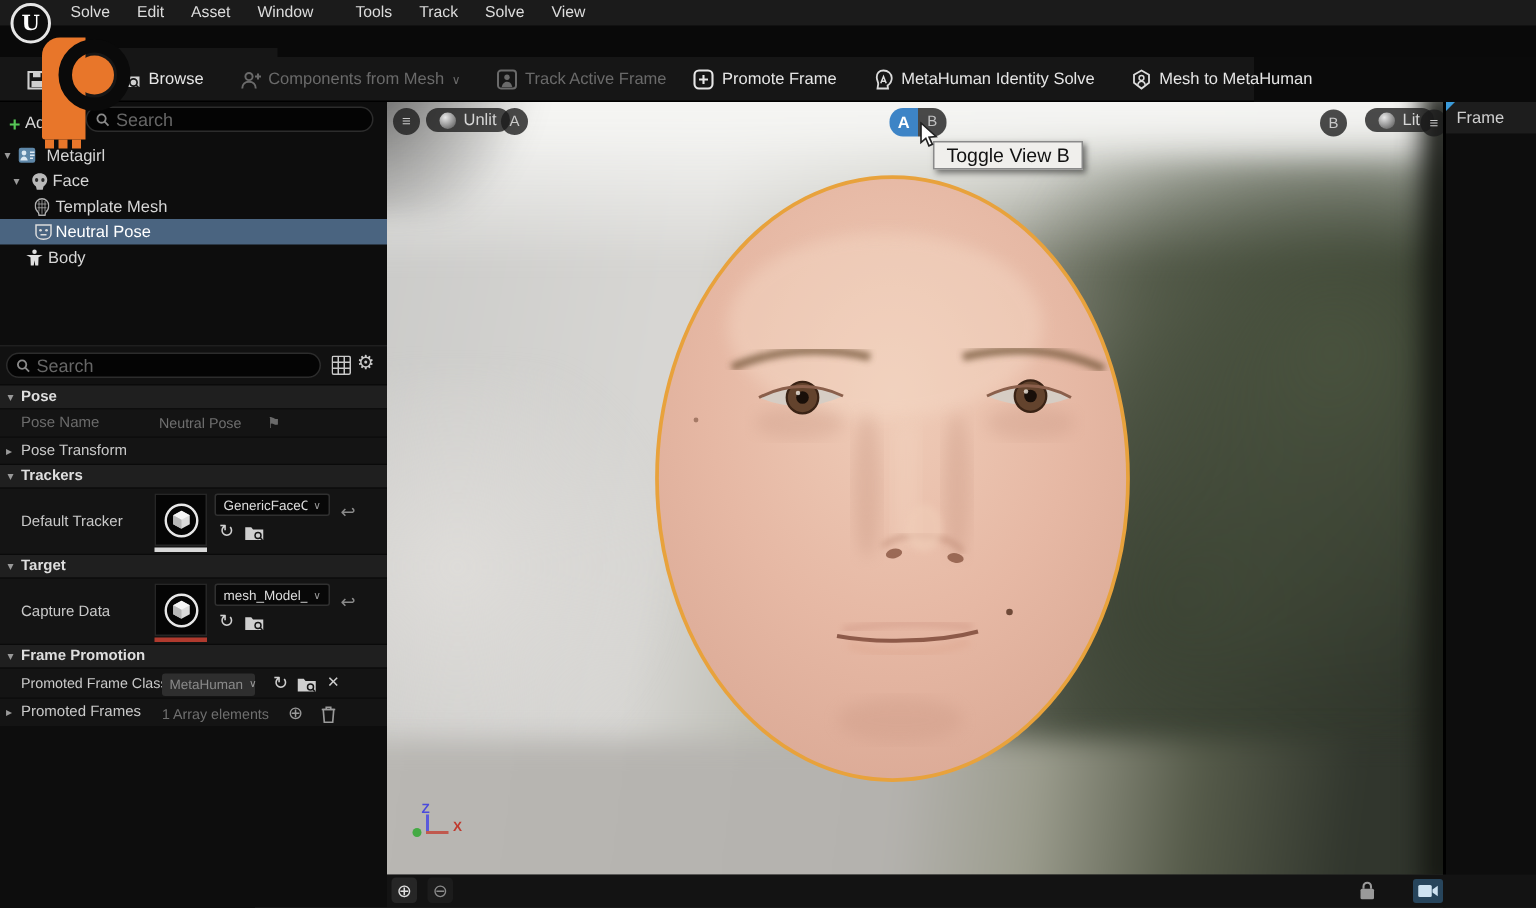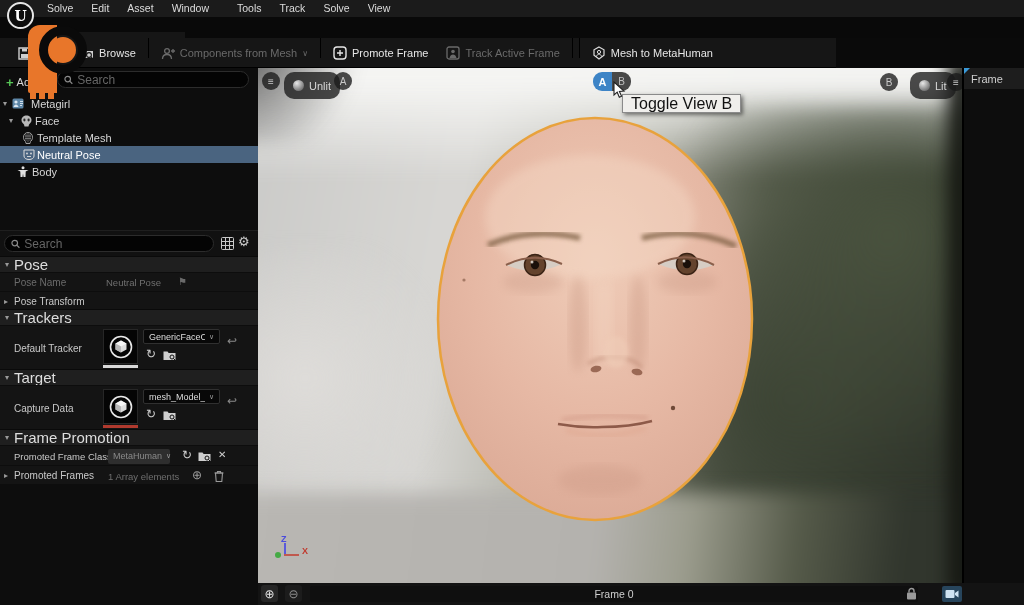--- a/index.html
+++ b/index.html
@@ -42,21 +42,21 @@
   .tree-ic { position:absolute; }
   .tree-label { position:absolute; white-space:nowrap; }
 
   
   #details { position:absolute; left:0; top:162px; width:258px; }
   #details-search-row { position:relative; height:26px; background:#111; border-top:1px solid #1f1f1f; }
   #details-search { position:absolute; left:4px; top:4px; width:210px; }
   .d-ic { position:absolute; top:4px; color:#c9c9c9; font-size:13px; cursor:pointer; }
   .sect { height:16px; background:#1f1f1f; border-top:1px solid #0a0a0a; display:flex; align-items:center; padding-left:5px; gap:5px; }
   .sect .sx { font-size:8px; color:#999; }
-  .sect .st { font-size:15px; font-weight:normal; color:#dedede;text-align:center; }
+  .sect .st { font-size:10px; font-weight:bold; color:#dedede;text-align:center; }
   .drow { position:relative; background:#141414; border-top:1px solid #0d0d0d; }
   .dlabel { position:absolute; left:14px; top:50%; transform:translateY(-50%); font-size:10px; color:#c9c9c9; white-space:nowrap; }
   .dlabel.dim { color:#6b6b6b; }
   .rarrow { position:absolute; left:4px; top:50%; transform:translateY(-50%); font-size:8px; color:#9a9a9a; }
   .well { position:absolute; font-size:9.5px; color:#6f6f6f; }
   .dd { position:absolute; height:15px; border-radius:2px; display:flex; align-items:center; justify-content:space-between; padding:0 5px; font-size:9px; cursor:pointer; }
   .dd .chev { font-size:7px; color:#9a9a9a; margin-left:4px; }
   .dd.lite { background:#3a3a3a; color:#c4c4c4; }
   .dd.dark { background:#080808; border:1px solid #303030; color:#dedede; }
   .dd.ghost { background:#2e2e2e; color:#8a8a8a; }
@@ -73,27 +73,27 @@
   #vp-topleft { left:-25px; top:-25px; width:150px; height:100px; background:radial-gradient(circle at 0% 0%,rgba(40,40,40,.85),transparent 70%); }
   #vp-foliage { right:-25px; top:40px; width:330px; height:420px;
       background:radial-gradient(circle at 70% 30%,#49523e 0%,transparent 60%),
                  radial-gradient(circle at 40% 70%,#3c4434 0%,transparent 55%),
                  radial-gradient(circle at 85% 80%,#2e332a 0%,transparent 65%); }
   #vp-ground { left:-25px; right:-25px; bottom:-25px; height:115px;
       background:linear-gradient(97deg,#b9b7b3 0%,#b4b2ae 48%,#9b9c8d 60%,#565b4a 74%,#31362d 88%); }
   #vp-lightpatch { left:-25px; top:180px; width:240px; height:260px; background:radial-gradient(circle at 30% 50%,#dedcd9,transparent 70%); }
   #vp-rightedge { right:-12px; top:-10px; width:26px; height:540px; background:#151712; }
 
-  .vp-pill { position:absolute; height:27px; background:rgba(26,26,26,.78); border-radius:10px; display:flex; align-items:center; gap:5px; padding:0 9px; font-size:11px; color:#d6d6d6; cursor:pointer; z-index:6;text-align:center; }
+  .vp-pill { position:absolute; height:16px; background:rgba(26,26,26,.78); border-radius:10px; display:flex; align-items:center; gap:5px; padding:0 9px; font-size:11px; color:#d6d6d6; cursor:pointer; z-index:6;text-align:center; }
   .vp-circ { position:absolute; width:18px; height:18px; background:rgba(26,26,26,.78); border-radius:50%; display:flex; align-items:center; justify-content:center; font-size:10px; color:#c9c9c9; cursor:pointer; z-index:6; }
   .sphere { width:11px; height:11px; border-radius:50%; background:radial-gradient(circle at 35% 30%,#e8e8e8,#7a7a7a 70%,#4a4a4a); }
   #ab-toggle { position:absolute; left:335px; top:4px; height:19px; display:flex; z-index:6; cursor:pointer; }
   #ab-a { width:19px; background:#3d84c6; color:#fff; font-weight:bold; font-size:11px; display:flex; align-items:center; justify-content:center; border-radius:9px 0 0 9px; }
   #ab-b { width:19px; background:rgba(58,58,58,.92); color:#c0c0c0; font-size:10px; display:flex; align-items:center; justify-content:center; border-radius:0 9px 9px 0; }
-  #tooltip { position:absolute; left:364px; top:26px; height:19px; background:#f0efec; border:1px solid #8a8a8a; box-shadow:2px 2px 4px rgba(0,0,0,.5); display:flex; align-items:center; padding:0 8px; font-size:16px; color:#111; z-index:8; white-space:nowrap; }
+  #tooltip { position:absolute; left:364px; top:26px; height:19px; background:#f0efec; border:1px solid #8a8a8a; box-shadow:2px 2px 4px rgba(0,0,0,.5); display:flex; align-items:center; padding:0 8px; font-size:13px; color:#111; z-index:8; white-space:nowrap; }
   #cursor { position:absolute; left:354px; top:13px; z-index:9; }
 
   #axis-gizmo { position:absolute; left:14px; top:466px; width:40px; height:34px; z-index:6; }
   .ax-z { position:absolute; left:9px; top:0; font-size:9px; color:#4b4bdc; font-weight:bold; }
   .ax-x { position:absolute; left:30px; top:12px; font-size:9px; color:#c03a2e; font-weight:bold; }
   .ax-lv { position:absolute; left:12px; top:9px; width:1.5px; height:12px; background:#5a5adc; }
   .ax-lh { position:absolute; left:12px; top:20px; width:15px; height:1.5px; background:#c0594e; }
   .ax-dot { position:absolute; left:3px; top:18px; width:6px; height:6px; border-radius:50%; background:#44aa44; }
 
   
@@ -163,36 +163,43 @@
     <div class="tb-btn disabled">
       <svg class="tb-ic" width="14" height="13" viewBox="0 0 14 13">
           <circle cx="6" cy="4" r="2.4" fill="none" stroke="#6a6a6a" stroke-width="1.3"></circle>
           <path d="M1.5 12c0-3 2-4.5 4.5-4.5S10.5 9 10.5 12" fill="none" stroke="#6a6a6a" stroke-width="1.3"></path>
           <path d="M10 4h4M12 2v4" stroke="#6a6a6a" stroke-width="1.3"></path>
         </svg>
       <span>Components from Mesh</span>
       <span class="chev" style="font-size:8px">∨</span>
     </div>
     <div class="tb-sep"></div>
-    <div class="tb-btn">
-      <svg class="tb-ic" width="14" height="14" viewBox="0 0 14 14">
-          <rect x="1" y="1" width="12" height="12" rx="3" fill="none" stroke="#e6e6e6" stroke-width="1.4"></rect>
-          <path d="M7 4v6M4 7h6" stroke="#e6e6e6" stroke-width="1.4"></path>
-        </svg>
-      <span>Promote Frame</span>
-    </div>
     <div class="tb-btn disabled">
       <svg class="tb-ic" width="14" height="14" viewBox="0 0 14 14">
           <rect x="1" y="1" width="12" height="12" rx="2" fill="none" stroke="#6a6a6a" stroke-width="1.3"></rect>
           <circle cx="7" cy="5.5" r="1.8" fill="#6a6a6a"></circle>
           <path d="M3.5 12c.5-2.5 2-3.5 3.5-3.5s3 1 3.5 3.5" fill="#6a6a6a"></path>
         </svg>
       <span>Track Active Frame</span>
     </div>
+    <div class="tb-btn">
+      <svg class="tb-ic" width="14" height="14" viewBox="0 0 14 14">
+          <rect x="1" y="1" width="12" height="12" rx="3" fill="none" stroke="#e6e6e6" stroke-width="1.4"></rect>
+          <path d="M7 4v6M4 7h6" stroke="#e6e6e6" stroke-width="1.4"></path>
+        </svg>
+      <span>Promote Frame</span>
+    </div>
     <div class="tb-sep"></div>
+    <div class="tb-btn">
+      <svg class="tb-ic" width="14" height="14" viewBox="0 0 14 14">
+          <path d="M7 1C4 1 2.5 3 2.5 5.5c0 2 1 3 1 4.5L3 13h7l-.3-2c1.5-1 2.8-2.8 2.8-5C12.5 3 10 1 7 1z" fill="none" stroke="#dcdcdc" stroke-width="1.2"></path>
+          <path d="M5.2 9.5 7 5l1.8 4.5M5.8 8.2h2.4" stroke="#dcdcdc" stroke-width="1" fill="none"></path>
+        </svg>
+      <span>MetaHuman Identity Solve</span>
+    </div>
     <div class="tb-sep"></div>
     <div class="tb-btn">
       <svg class="tb-ic" width="14" height="14" viewBox="0 0 14 14">
           <path d="M7 1l5 2.8v5.4L7 13 2 9.2V3.8z" fill="none" stroke="#dcdcdc" stroke-width="1.2"></path>
           <circle cx="7" cy="6" r="1.6" fill="none" stroke="#dcdcdc" stroke-width="1"></circle>
           <path d="M4.5 10.5c.4-1.6 1.4-2.3 2.5-2.3s2.1.7 2.5 2.3" fill="none" stroke="#dcdcdc" stroke-width="1"></path>
         </svg>
       <span>Mesh to MetaHuman</span>
     </div>
   </div>
@@ -491,23 +498,20 @@
     </div>
   </div>
 
   <div id="bottombar">
     <div class="bb-btn" id="bb-plus">
         <span>⊕</span>
       </div>
     <div class="bb-btn" id="bb-minus">
         <span>⊖</span>
       </div>
-    <div id="bb-strip">
-      <span id="bb-frame">Frame 0</span>
-    </div>
     <svg id="bb-lock" width="11" height="13" viewBox="0 0 11 13">
         <rect x="1" y="5.5" width="9" height="7" rx="1" fill="#9a9a9a"></rect>
         <path d="M3 5.5V4a2.5 2.5 0 0 1 5 0v1.5" fill="none" stroke="#9a9a9a" stroke-width="1.4"></path>
       </svg>
     <div id="bb-cam">
       <svg width="14" height="10" viewBox="0 0 14 10">
           <rect x="0.5" y="1" width="9" height="8" rx="1" fill="#cfe3f2"></rect>
           <path d="M10 4l3.5-2.5v7L10 6z" fill="#cfe3f2"></path>
         </svg>
     </div>

